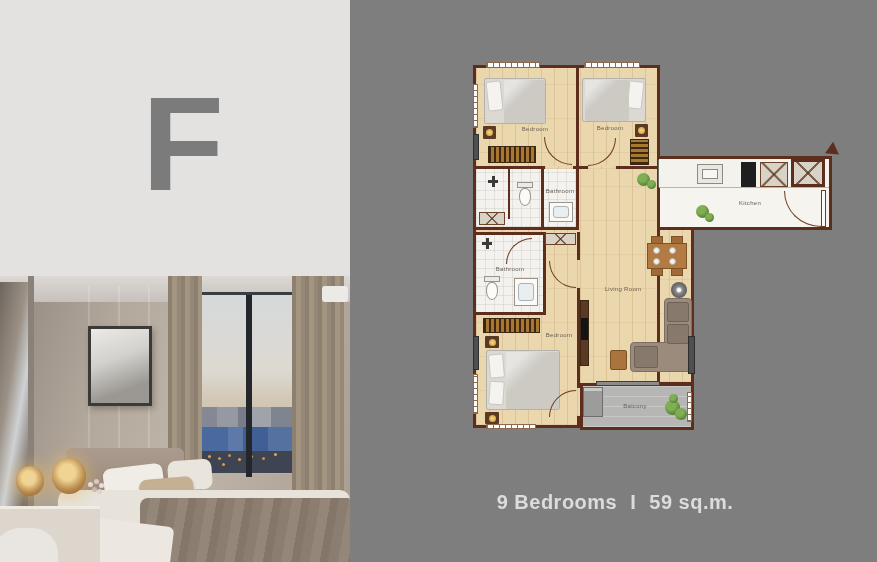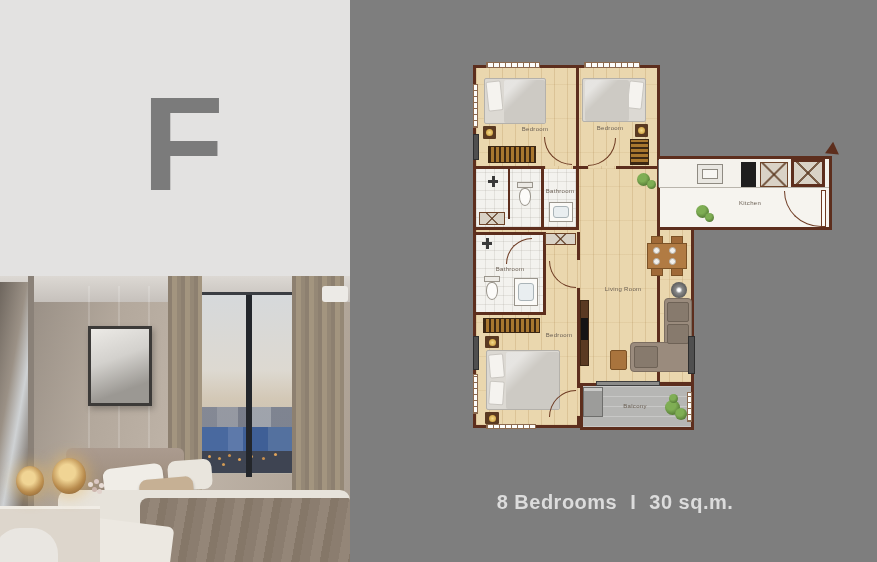--- a/index.html
+++ b/index.html
@@ -275,16 +275,16 @@
     <div class="abs room-label" style="left:252px;top:144px;width:56px;">Kitchen</div>
 
     <div class="abs" style="left:113px;top:331px;width:20px;height:30px;background:#9c9c9a;border:1px solid #6e6e6c;box-shadow:inset 0 3px 0 #c9c9c7;"></div>
     <div class="plant" style="left:195px;top:344px;width:15px;height:15px;"></div>
     <div class="plant" style="left:205px;top:352px;width:12px;height:12px;"></div>
     <div class="plant" style="left:199px;top:338px;width:9px;height:9px;"></div>
     <div class="abs room-label" style="left:140px;top:347px;width:50px;">Balcony</div>
   </div>
 
   <div class="caption">
-    <span>8 Bedrooms</span><span class="sep">I</span><span>30 sq.m.</span>
+    <span>9 Bedrooms</span><span class="sep">I</span><span>59 sq.m.</span>
   </div>
 
 </div>
 
 </body></html>

